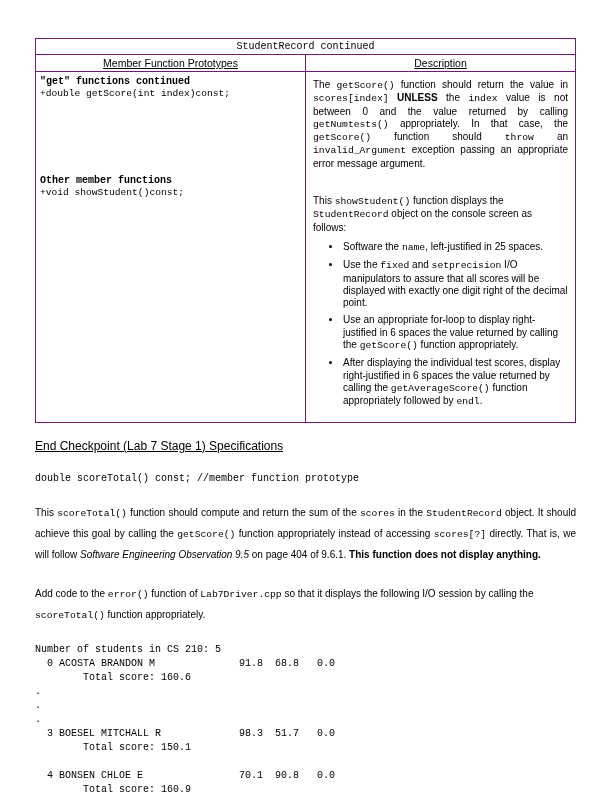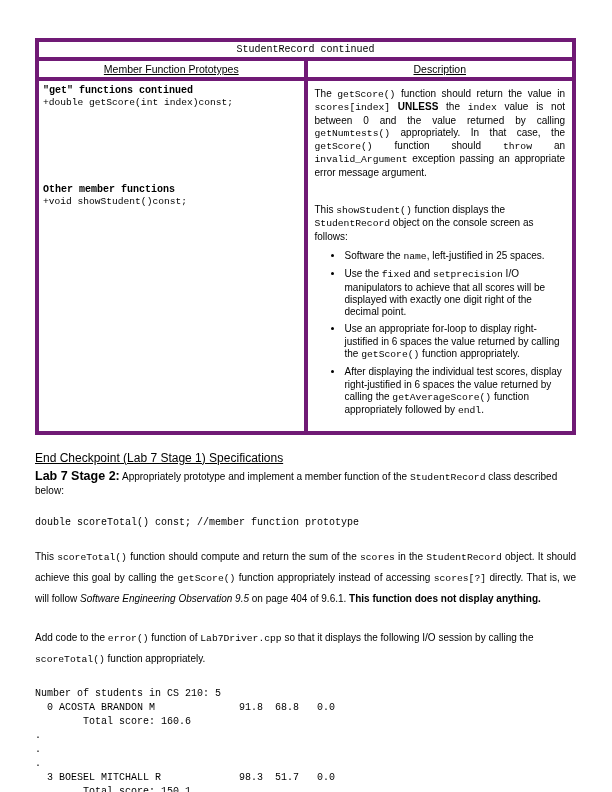--- a/index.html
+++ b/index.html
@@ -7,21 +7,21 @@
   body {
     width: 612px; height: 792px;
     font-family: "Liberation Sans", sans-serif;
     color: #000;
     position: relative;
   }
   .page { width: 612px; height: 792px; padding: 38px 36px 0 35px; overflow: hidden; }
 
   
   table.spec-table { border-collapse: collapse; width: 541px; table-layout: fixed; }
-  .spec-table td, .spec-table th { border: 4px solid #701a75; }
+  .spec-table td, .spec-table th { border: 1px solid #701a75; }
   .t-title {
     font-family: "Liberation Mono", "DejaVu Sans Mono", monospace;
     font-size: 10px; text-align: center; padding: 2px 0; font-weight: normal;
   }
   .spec-table th { font-weight: normal; font-size: 10.5px; text-align: center; padding: 2px 0; text-decoration: underline; }
   .proto-cell { width: 230px; vertical-align: top; padding: 4px 4px 6px 4px; }
   .desc-cell  { width: 311px; vertical-align: top; padding: 2px 7px 8px 7px; font-size: 10px; line-height: 12.3px; }
 
   .proto-heading {
     font-family: "Liberation Mono", "DejaVu Sans Mono", monospace;
@@ -77,32 +77,31 @@
         <div class="proto-heading">"get" functions continued</div>
         <div class="proto-code">+double getScore(int index)const;</div>
         <div class="proto-heading g2">Other member functions</div>
         <div class="proto-code">+void showStudent()const;</div>
       </td>
       <td class="desc-cell">
         <p class="justify"><span>The </span><span class="mono">getScore()</span><span> function should return the value in </span><span class="mono">scores[index]</span><span> </span><span class="bold">UNLESS</span><span> the </span><span class="mono">index</span><span> value is not between 0 and the value returned by calling </span><span class="mono">getNumtests()</span><span> appropriately.  In that case, the </span><span class="mono">getScore()</span><span> function should </span><span class="mono">throw</span><span> an </span><span class="mono">invalid_Argument</span><span> exception passing an appropriate error message argument.</span></p>
         <p class="desc-p2"><span>This </span><span class="mono">showStudent()</span><span> function displays the </span><span class="mono">StudentRecord</span><span> object on the console screen as follows:</span></p>
         <ul>
           <li><span>Software the </span><span class="mono">name</span><span>, left-justified in 25 spaces.</span></li>
-          <li><span>Use the </span><span class="mono">fixed</span><span> and </span><span class="mono">setprecision</span><span> I/O manipulators to achieve that all scores will be displayed with exactly one digit right of the decimal point.</span></li>
+          <li><span>Use the </span><span class="mono">fixed</span><span> and </span><span class="mono">setprecision</span><span> I/O manipulators to assure that all scores will be displayed with exactly one digit right of the decimal point.</span></li>
           <li><span>Use an appropriate for-loop to display right-justified in 6 spaces the value returned by calling the </span><span class="mono">getScore()</span><span> function appropriately.</span></li>
           <li><span>After displaying the individual test scores, display right-justified in 6 spaces the value returned by calling the </span><span class="mono">getAverageScore()</span><span> function appropriately followed by </span><span class="mono">endl</span><span>.</span></li>
         </ul>
       </td>
     </tr>
   </tbody>
     </table>
 
   <p class="end-checkpoint">End Checkpoint (Lab 7 Stage 1) Specifications</p>
 
-  <p class="stage2-para"><span class="stage2-h">Lab 7 Stage 2:</span><span><span>  Appropriately prototype and implement a member function of the </span><span class="mono">StudentRecord</span><span> class described below:</span></span></p>
 
   <pre class="code-line">double scoreTotal() const; //member function prototype</pre>
 
   <p class="body-p justify"><span>This </span><span class="mono">scoreTotal()</span><span> function should compute and return the sum of the </span><span class="mono">scores</span><span> in the </span><span class="mono">StudentRecord</span><span> object.  It should achieve this goal by calling the </span><span class="mono">getScore()</span><span> function appropriately instead of accessing </span><span class="mono">scores[?]</span><span> directly.  That is, we will follow </span><span class="italic">Software Engineering Observation 9.5</span><span> on page 404 of 9.6.1. </span><span class="bold">This function does not display anything.</span></p>
 
   <p class="body-p"><span>Add code to the </span><span class="mono">error()</span><span> function of </span><span class="mono">Lab7Driver.cpp</span><span> so that it displays the following I/O session by calling the </span><span class="mono">scoreTotal()</span><span> function appropriately.</span></p>
 
   <pre class="io-block">Number of students in CS 210: 5
   0 ACOSTA BRANDON M              91.8  68.8   0.0
         Total score: 160.6

